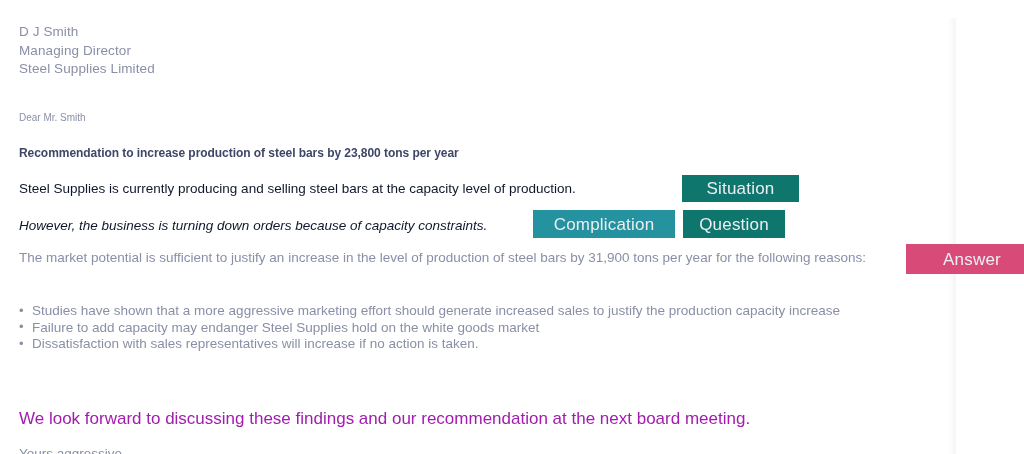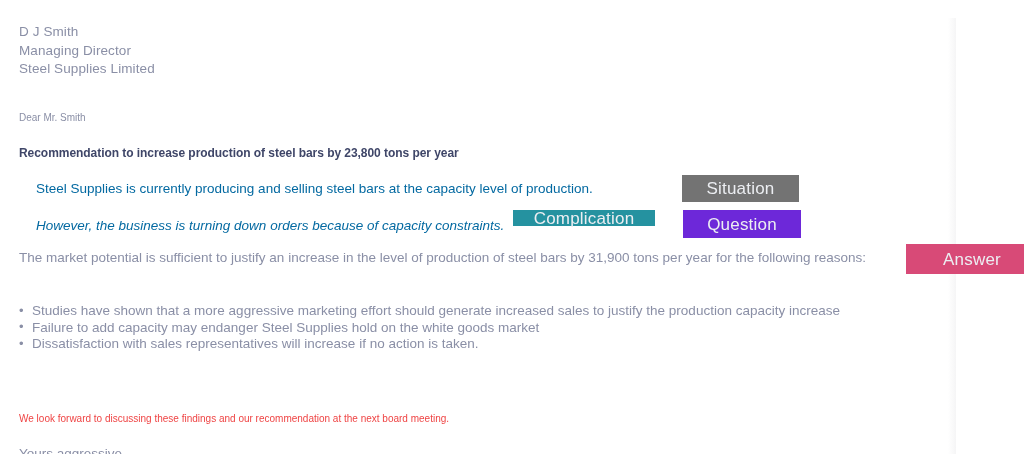--- a/index.html
+++ b/index.html
@@ -94,24 +94,24 @@
     line-height: 18px;
     font-weight: bold;
     color: #3f4668;
     letter-spacing: -0.05px;
     white-space: pre;
     text-align: right;
   }
 
   .para {
     position: absolute;
-    left: 17px;
-    font-size: 13.5px;
-    line-height: 18px;
-    color: #0369a1;
+    left: 0;
+    font-size: 13.5px;
+    line-height: 18px;
+    color: #0f172a;
     white-space: pre;
   }
   .para-situation   { top: 162px; }
   .para-complication{ top: 199px; font-style: italic; }
 
   .para-answer {
     position: absolute;
     left: 0;
     top: 231px;
     width: 895px;
@@ -143,23 +143,23 @@
     left: 0;
     top: -0.5px;
     color: #8a8fa6;
     font-size: 13px;
   }
 
   .closing {
     position: absolute;
     left: 0;
     top: 392px;
-    font-size: 10px;
-    line-height: 18px;
-    color: #ef4444;
+    font-size: 17px;
+    line-height: 18px;
+    color: #a21caf;
     white-space: pre;
   }
   .signoff {
     position: absolute;
     left: 0;
     top: 427px;
     font-size: 13.5px;
     line-height: 18px;
     color: #8a8fa6;
     white-space: pre;
@@ -175,35 +175,35 @@
     font-size: 17px;
     line-height: 1;
     letter-spacing: 0.2px;
     box-sizing: border-box;
   }
   .badge-situation {
     left: 682px;
     top: 157px;
     width: 117px;
     height: 27px;
-    background: #737373;
+    background: #0f766e;
   }
   .badge-complication {
-    left: 513px;
+    left: 533px;
     top: 192px;
     width: 142px;
-    height: 16px;
+    height: 28px;
     background: #2592a0;
   }
   .badge-question {
     left: 683px;
     top: 192px;
-    width: 118px;
+    width: 102px;
     height: 28px;
-    background: #6d28d9;
+    background: #0f766e;
   }
   .badge-answer {
     left: 906px;
     top: 226px;
     width: 118px;
     height: 30px;
     background: #d84a77;
     padding-left: 14px;
   }
 </style>

